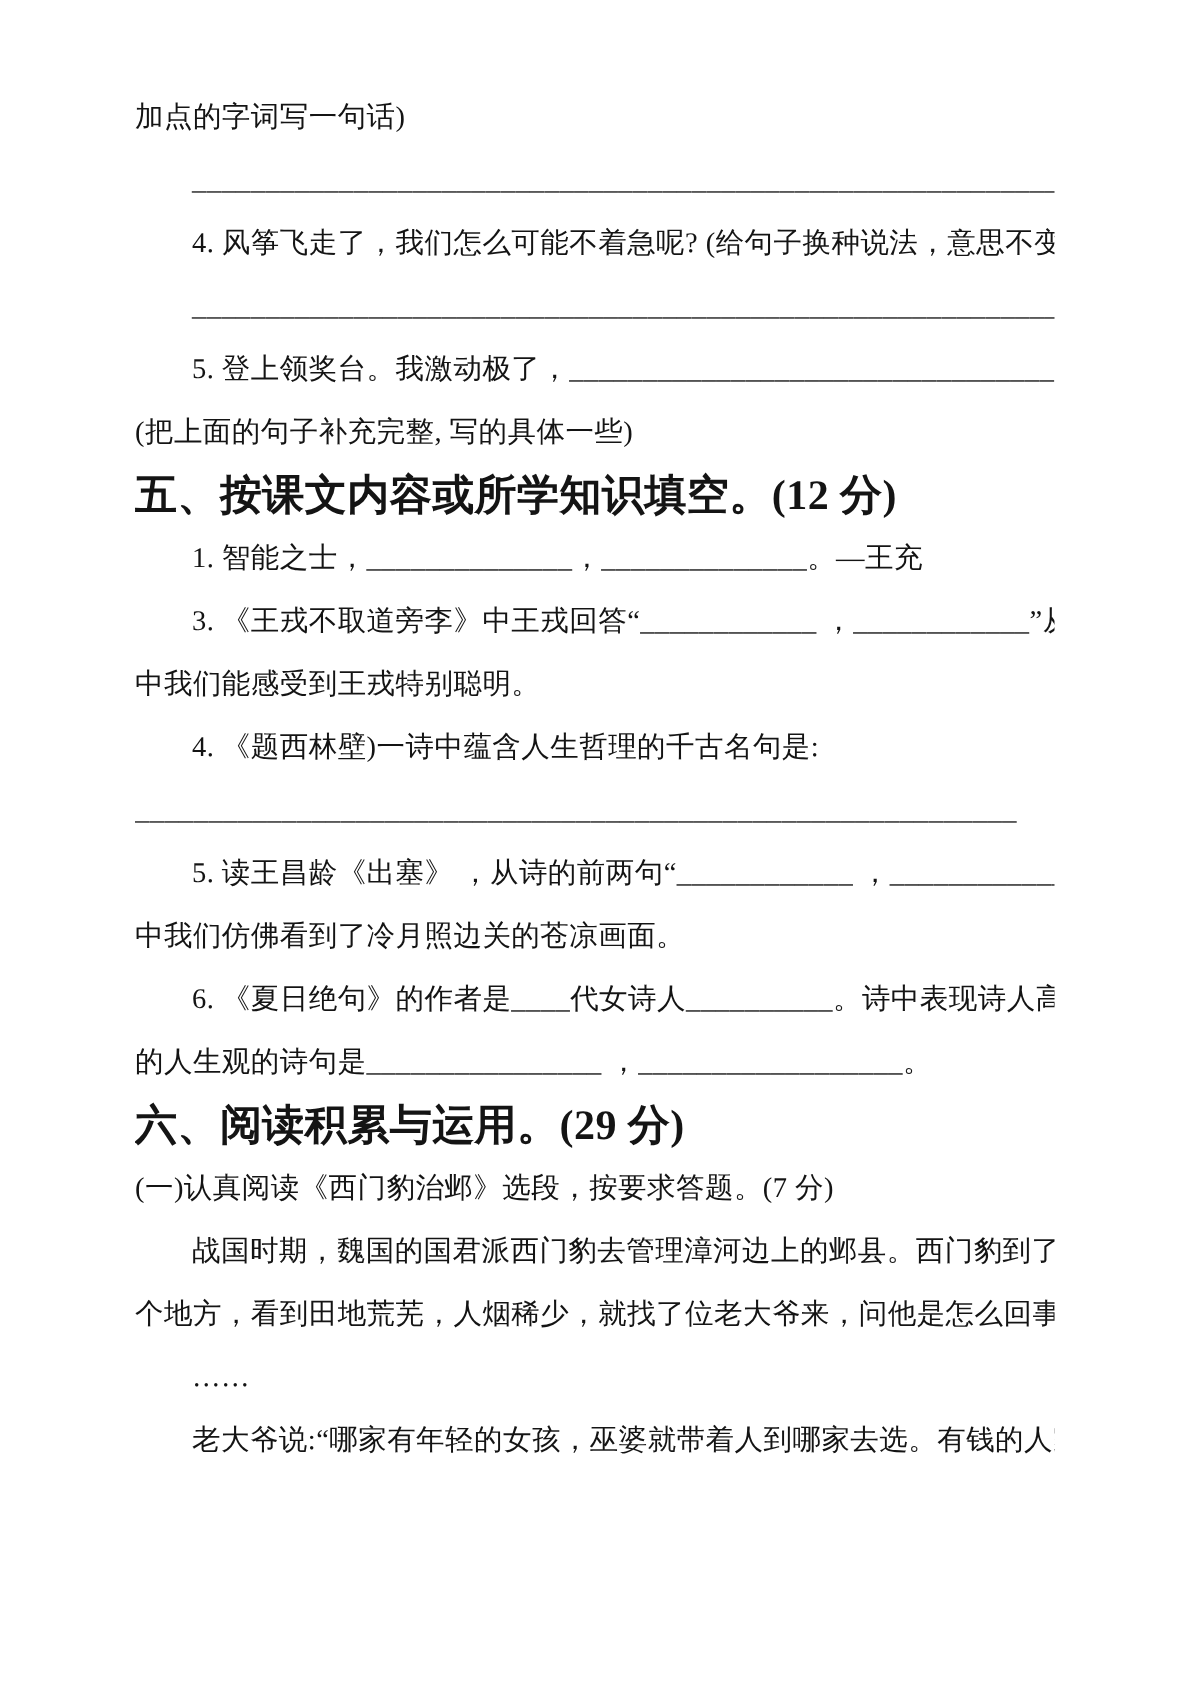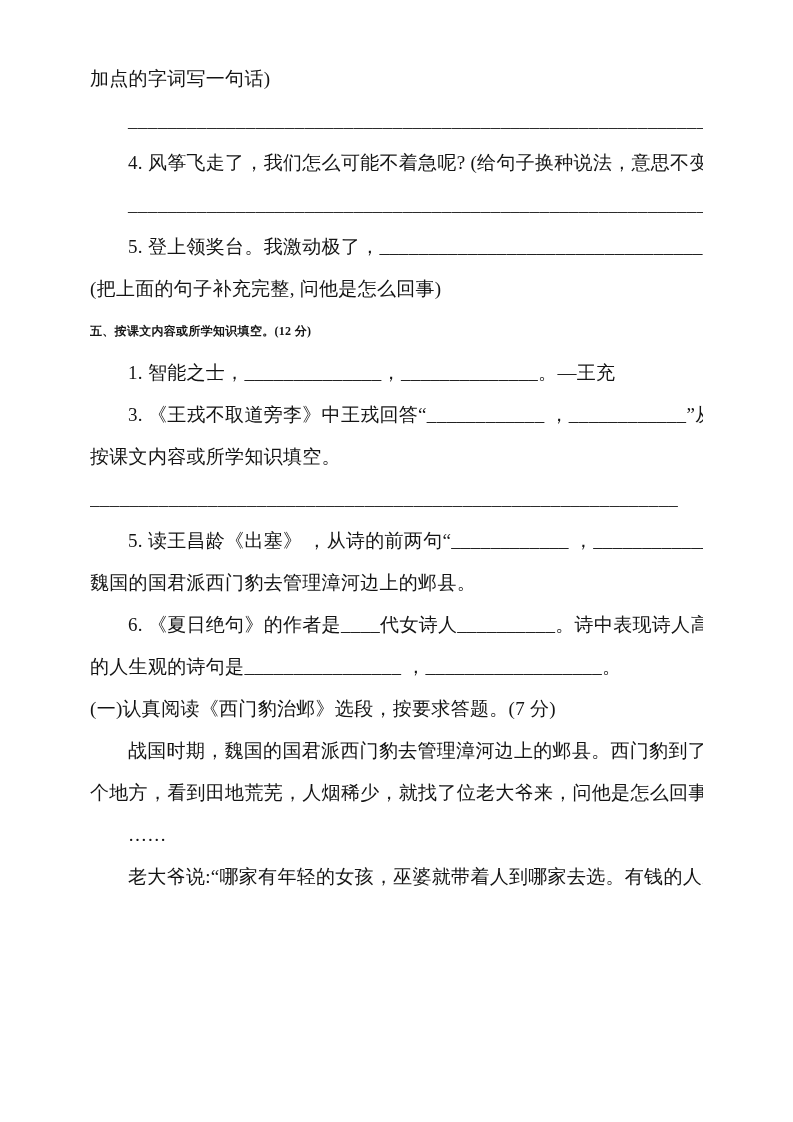--- a/index.html
+++ b/index.html
@@ -29,45 +29,47 @@
     line-height: 42px;
     white-space: nowrap;
     overflow: hidden;
     letter-spacing: 0.3px;
   }
   .line.indent {
     padding-left: 38px;
   }
   .line.heading {
     font-weight: bold;
-    font-size: 12px;
+    font-size: 28px;
   }
   .line.blank {
     color: #222;
   }
 </style>
 </head>
 <body>
 
 <div class="page">
   <div class="content" id="lines">
       <p class="line normal">加点的字词写一句话)</p>
       <p class="line blank indent">____________________________________________________________</p>
       <p class="line normal indent">4. 风筝飞走了，我们怎么可能不着急呢? (给句子换种说法，意思不变)</p>
       <p class="line blank indent">____________________________________________________________</p>
       <p class="line normal indent">5. 登上领奖台。我激动极了，_________________________________。</p>
-      <p class="line normal">(把上面的句子补充完整, 问他是怎么回事)</p>
+      <p class="line normal">(把上面的句子补充完整, 写的具体一些)</p>
       <p class="line heading">五、按课文内容或所学知识填空。(12 分)</p>
       <p class="line normal indent">1. 智能之士，______________，______________。—王充</p>
       <p class="line normal indent">3. 《王戎不取道旁李》中王戎回答“____________ ，____________”从</p>
-      <p class="line normal">按课文内容或所学知识填空。</p>
+      <p class="line normal">中我们能感受到王戎特别聪明。</p>
+      <p class="line normal indent">4. 《题西林壁)一诗中蕴含人生哲理的千古名句是:</p>
       <p class="line blank">____________________________________________________________</p>
       <p class="line normal indent">5. 读王昌龄《出塞》 ，从诗的前两句“____________ ，_____________”</p>
-      <p class="line normal">魏国的国君派西门豹去管理漳河边上的邺县。</p>
+      <p class="line normal">中我们仿佛看到了冷月照边关的苍凉画面。</p>
       <p class="line normal indent">6. 《夏日绝句》的作者是____代女诗人__________。诗中表现诗人高尚</p>
       <p class="line normal">的人生观的诗句是________________ ，__________________。</p>
+      <p class="line heading">六、阅读积累与运用。(29 分)</p>
       <p class="line normal">(一)认真阅读《西门豹治邺》选段，按要求答题。(7 分)</p>
       <p class="line normal indent">战国时期，魏国的国君派西门豹去管理漳河边上的邺县。西门豹到了那</p>
       <p class="line normal">个地方，看到田地荒芜，人烟稀少，就找了位老大爷来，问他是怎么回事。</p>
       <p class="line normal indent">……</p>
       <p class="line normal indent">老大爷说:“哪家有年轻的女孩，巫婆就带着人到哪家去选。有钱的人家</p>
     </div>
 </div>
 
 </body></html>

